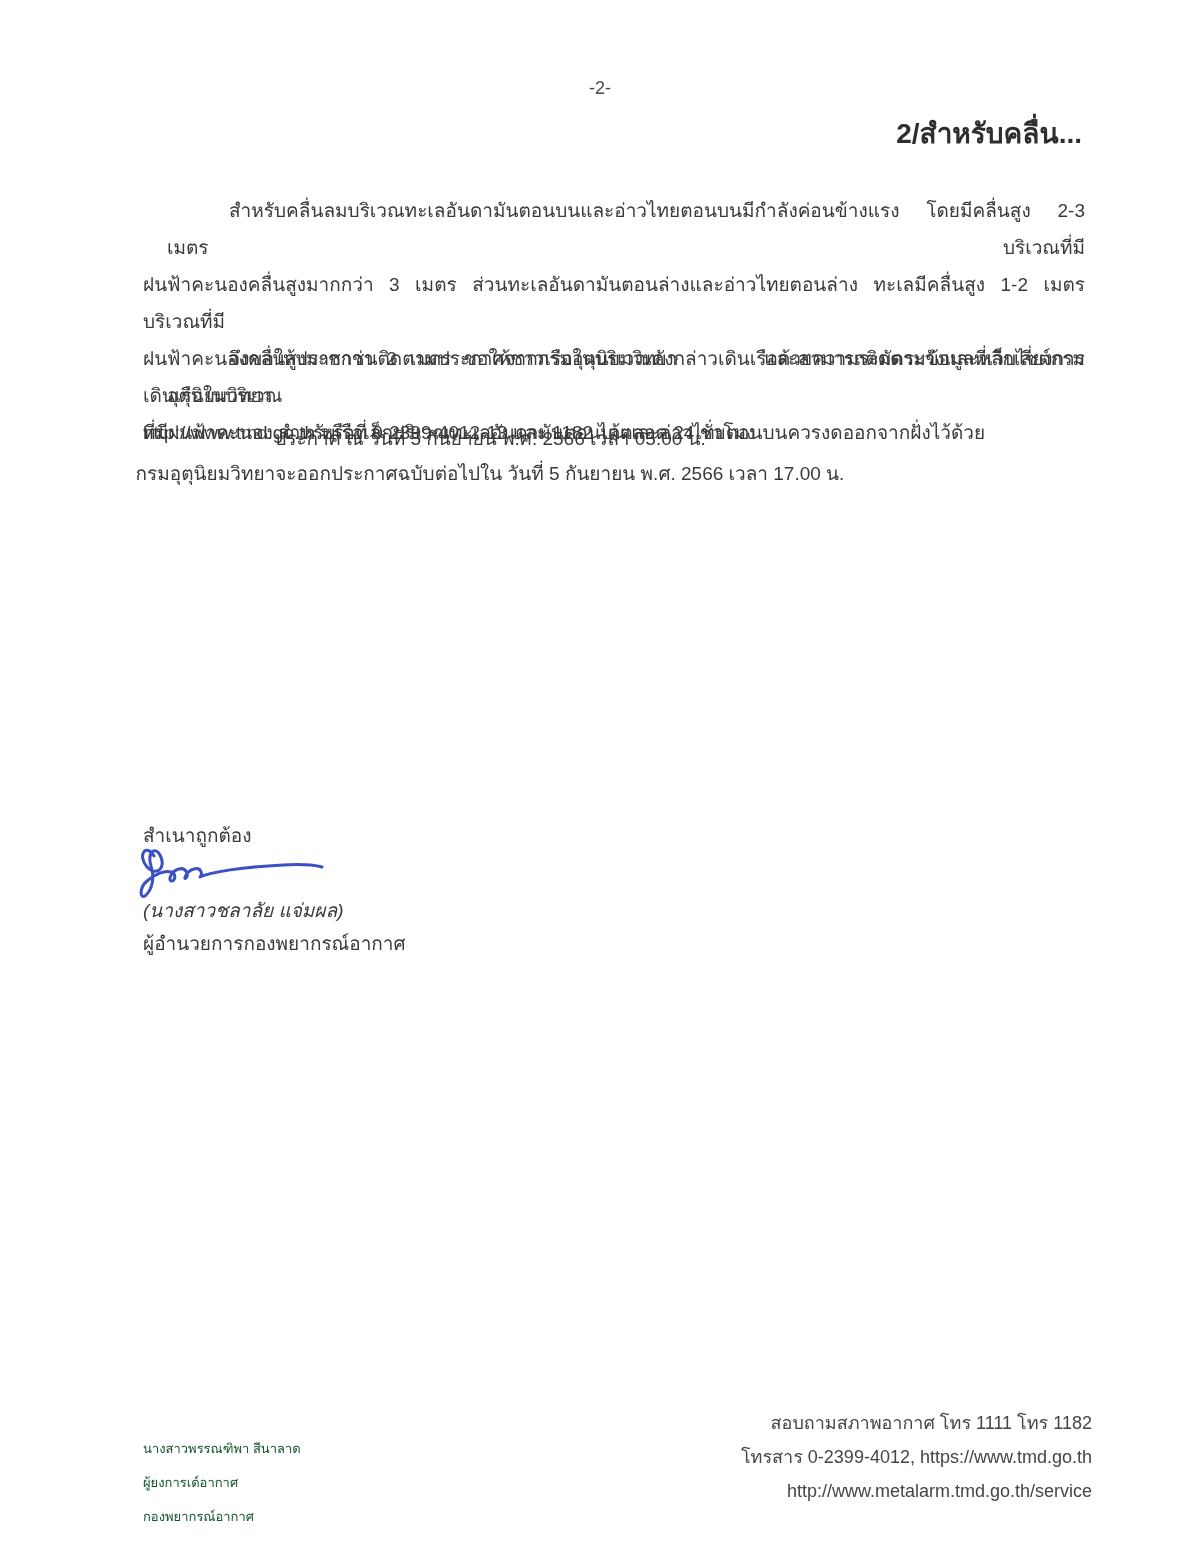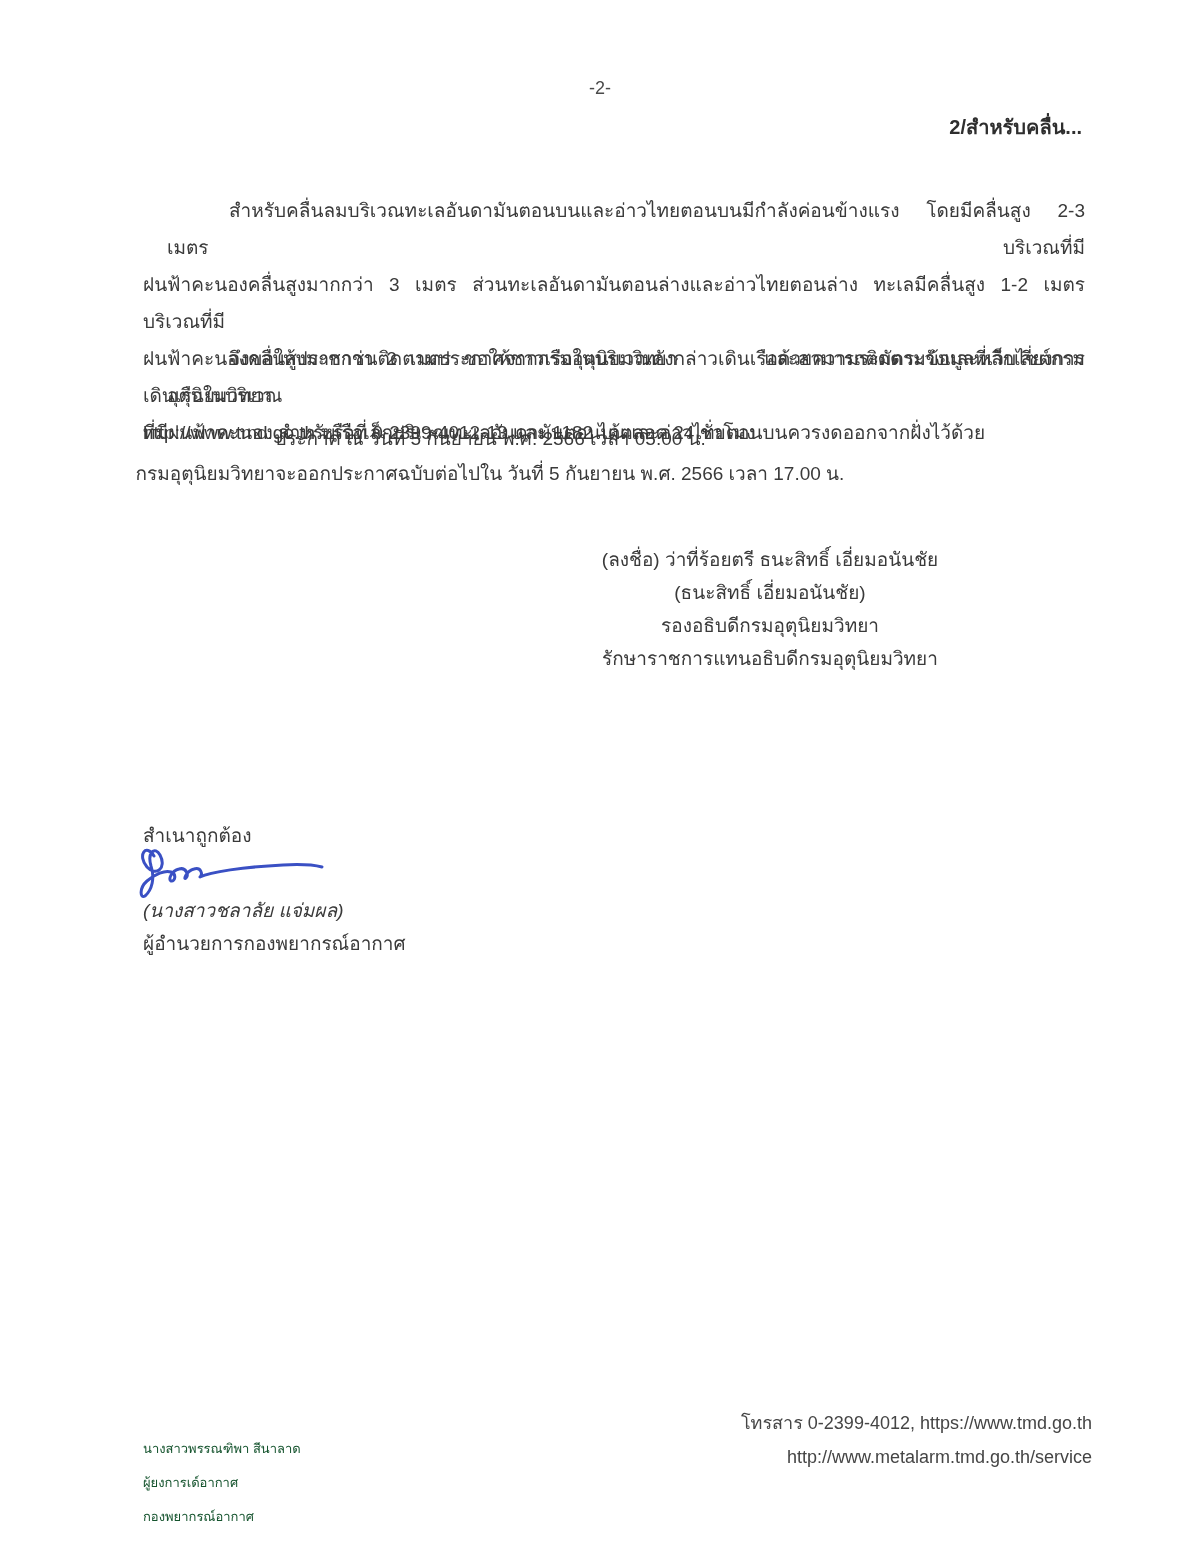--- a/index.html
+++ b/index.html
@@ -11,21 +11,21 @@
     font-family: "Liberation Sans", sans-serif;
     color: #3a3a3a;
     overflow: hidden;
   }
   .page-number {
     position: absolute; top: 78px; left: 0; width: 1200px;
     text-align: center; font-size: 18px; color: #4a4a4a;
   }
   .cont-note {
     position: absolute; top: 111px; right: 118px;
-    font-weight: bold; font-size: 20px; color: #2e2e2e;
+    font-weight: bold; font-size: 28px; color: #2e2e2e;
   }
   .para {
     position: absolute; left: 143px; width: 942px;
     font-size: 19px; line-height: 37px;
   }
   .para .ln { display: block; }
   .para .flush { text-align: justify; text-align-last: justify; }
   .para .indent { text-indent: 62px; margin-left: 24px; }
   .p1 { top: 192px; }
   .p2 { top: 340px; }
@@ -70,26 +70,20 @@
 
   <div class="para p2">
     <span class="ln indent flush">จึงขอให้ประชาชนติดตามประกาศจากกรมอุตุนิยมวิทยา และสามารถติดตามข้อมูลที่เว็บไซต์กรมอุตุนิยมวิทยา</span>
     <span class="ln">http://www.tmd.go.th หรือที่ 0-2399-4012-13 และ 1182 ได้ตลอด 24 ชั่วโมง</span>
   </div>
 
   <div class="center-line issued">ประกาศ ณ วันที่ 5 กันยายน พ.ศ. 2566 เวลา 05.00 น.</div>
 
   <div class="center-line next-issue">กรมอุตุนิยมวิทยาจะออกประกาศฉบับต่อไปใน วันที่ 5 กันยายน พ.ศ. 2566 เวลา 17.00 น.</div>
 
-  <div class="signatory">
-    <div>(ลงชื่อ) ว่าที่ร้อยตรี ธนะสิทธิ์ เอี่ยมอนันชัย</div>
-    <div>(ธนะสิทธิ์ เอี่ยมอนันชัย)</div>
-    <div>รองอธิบดีกรมอุตุนิยมวิทยา</div>
-    <div>รักษาราชการแทนอธิบดีกรมอุตุนิยมวิทยา</div>
-  </div>
 
   <div class="cert-label">สำเนาถูกต้อง</div>
 
   <svg class="cert-signature" viewBox="0 0 255 62" xmlns="http://www.w3.org/2000/svg">
     <path d="M16 16 C 8 3, -1 15, 9 27 C 18 37, 29 28, 22 15 C 17 6, 9 12, 13 26
              C 17 38, 14 50, 7 56 C 2 59, 1 48, 9 41 C 17 34, 27 30, 33 32
              C 39 34, 37 42, 33 41 C 30 40, 33 31, 41 29 C 48 27, 51 35, 48 38
              C 45 41, 48 31, 56 29 C 63 27, 65 34, 62 37
              C 72 32, 105 27, 145 25 C 163 24, 176 25, 184 27" fill="none" stroke-width="3" stroke-linecap="round" stroke-linejoin="round" stroke="#3a50c4"></path>
   </svg>
@@ -97,17 +91,18 @@
   <div class="cert-name">(นางสาวชลาลัย แจ่มผล)</div>
   <div class="cert-title">ผู้อำนวยการกองพยากรณ์อากาศ</div>
 
   <div class="footer-left">
     <div>นางสาวพรรณฑิพา สีนาลาด</div>
     <div>ผู้ยงการเด์อากาศ</div>
     <div>กองพยากรณ์อากาศ</div>
   </div>
 
   <div class="footer-right">
+    <div>สอบถามสภาพอากาศ โทร 1111 โทร 1182</div>
     <div>โทรสาร 0-2399-4012, https://www.tmd.go.th</div>
     <div>http://www.metalarm.tmd.go.th/service</div>
   </div>
 
 </div>
 
 </body></html>

